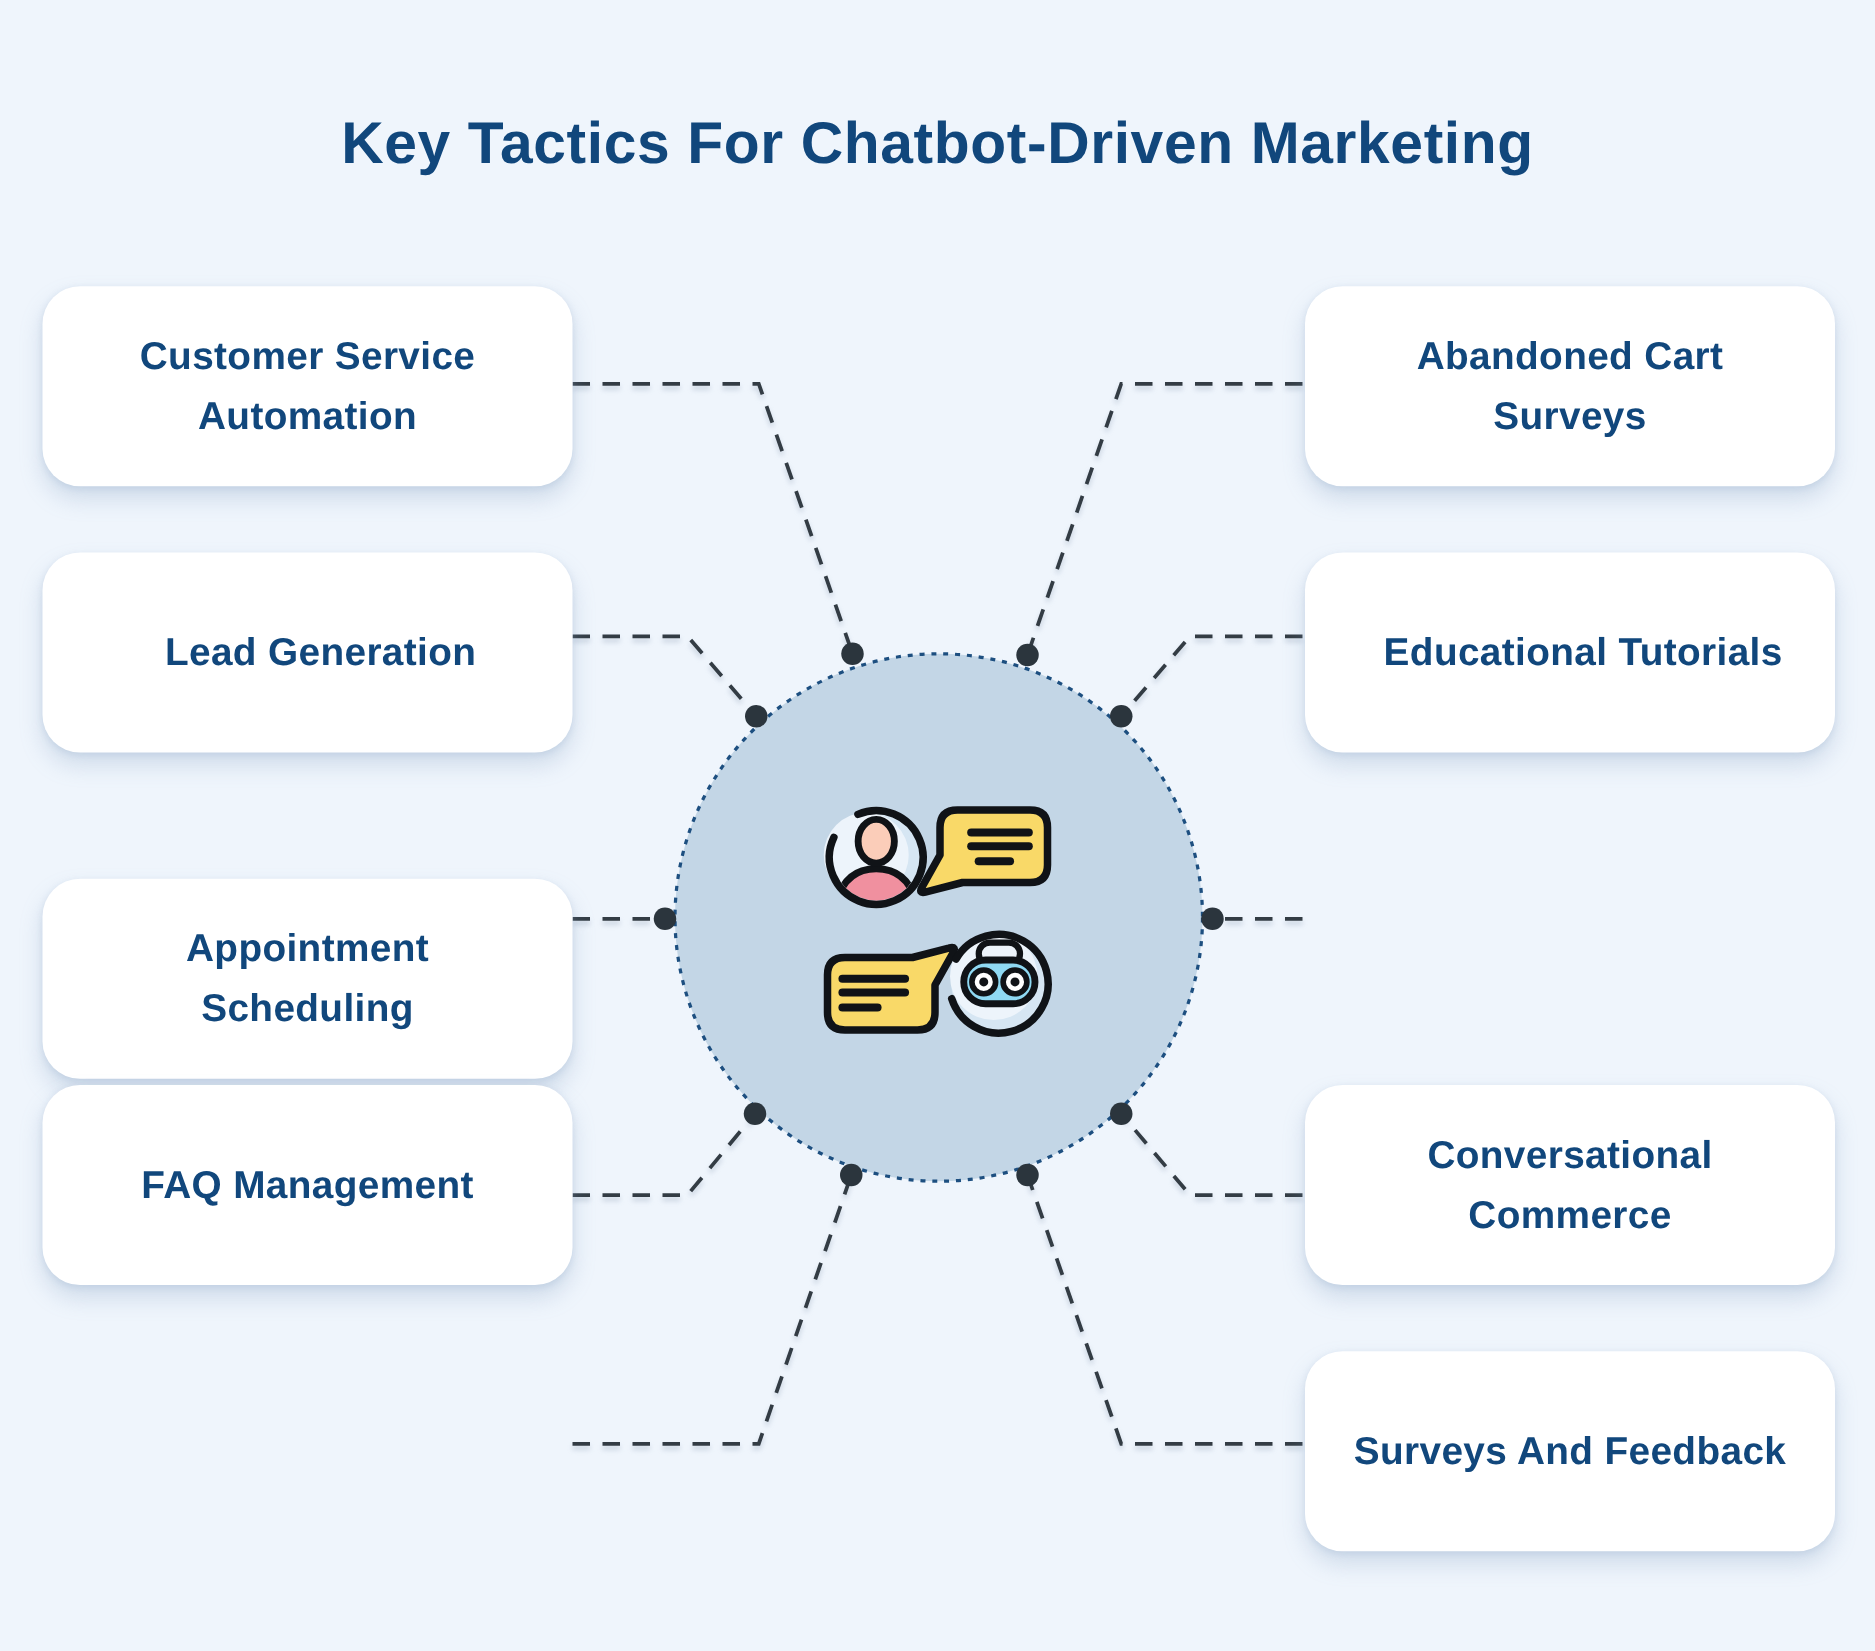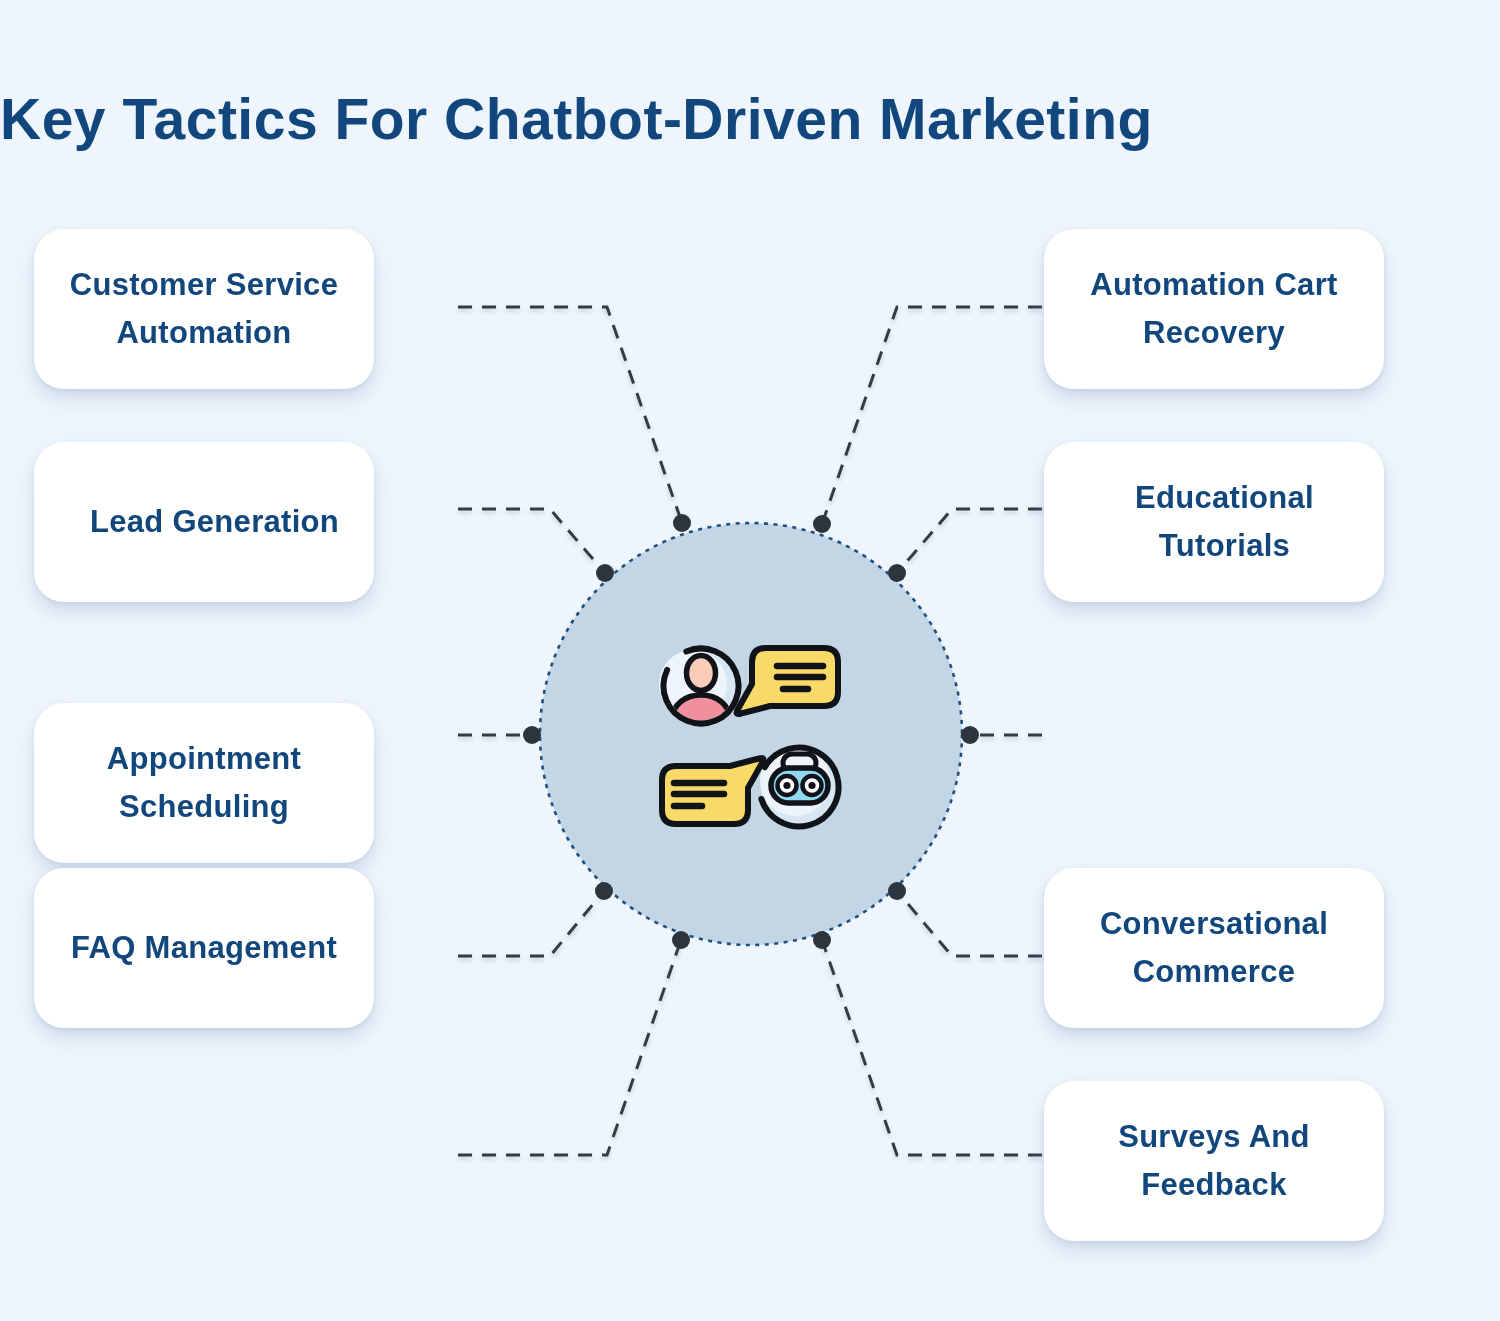--- a/index.html
+++ b/index.html
@@ -16,30 +16,30 @@
     --person-body:#F0909F;
     --person-skin:#FBCDB9;
     --icon-bg:#EDF4FB;
     --icon-shade:#D6E6F3;
   }
   html,body{margin:0;padding:0;}
   body{background:var(--background);font-family:"Liberation Sans","DejaVu Sans",sans-serif;}
   .canvas{position:relative;width:1500px;height:1321px;background:var(--background);overflow:hidden;}
   .title{
     position:absolute;top:86px;left:0;right:0;
-    font-size:57px;font-weight:bold;
+    text-align:center;font-size:47px;font-weight:bold;
     color:var(--text-navy);letter-spacing:.5px;
   }
   .overlay{position:absolute;left:0;top:0;}
   .connectors path{fill:none;stroke:var(--connector);stroke-width:3;stroke-dasharray:14 10;}
   .connectors{filter:drop-shadow(0 3px 2px rgba(120,140,165,.35));}
   .dots circle{fill:var(--dot);}
   .hub-circle{fill:var(--hub-fill);stroke:var(--hub-border);stroke-width:2.6;stroke-dasharray:4 5.5;}
   .card{
-    position:absolute;width:340px;height:160px;
+    position:absolute;width:424px;height:160px;
     background:var(--card-bg);border-radius:30px;
     display:flex;align-items:center;justify-content:center;
     box-shadow:0 10px 18px rgba(125,155,190,.28),0 2px 5px rgba(125,155,190,.18);
     padding:0 26px;box-sizing:border-box;
   }
   .card-label{
     text-align:center;font-size:31px;font-weight:600;letter-spacing:.3px;
     line-height:1.55;color:var(--text-navy);
   }
   .col-left{left:34px;}
@@ -135,21 +135,21 @@
     <span class="card-label">Lead Generation</span>
   </div>
   <div class="card col-left row3">
     <span class="card-label">Appointment Scheduling</span>
   </div>
   <div class="card col-left row4">
     <span class="card-label">FAQ Management</span>
   </div>
 
   <div class="card col-right row1">
-    <span class="card-label">Automation Cart Recovery</span>
+    <span class="card-label">Abandoned Cart Surveys</span>
   </div>
   <div class="card col-right row2">
     <span class="card-label">Educational Tutorials</span>
   </div>
   <div class="card col-right row4">
     <span class="card-label">Conversational Commerce</span>
   </div>
   <div class="card col-right row5">
     <span class="card-label">Surveys And Feedback</span>
   </div>

